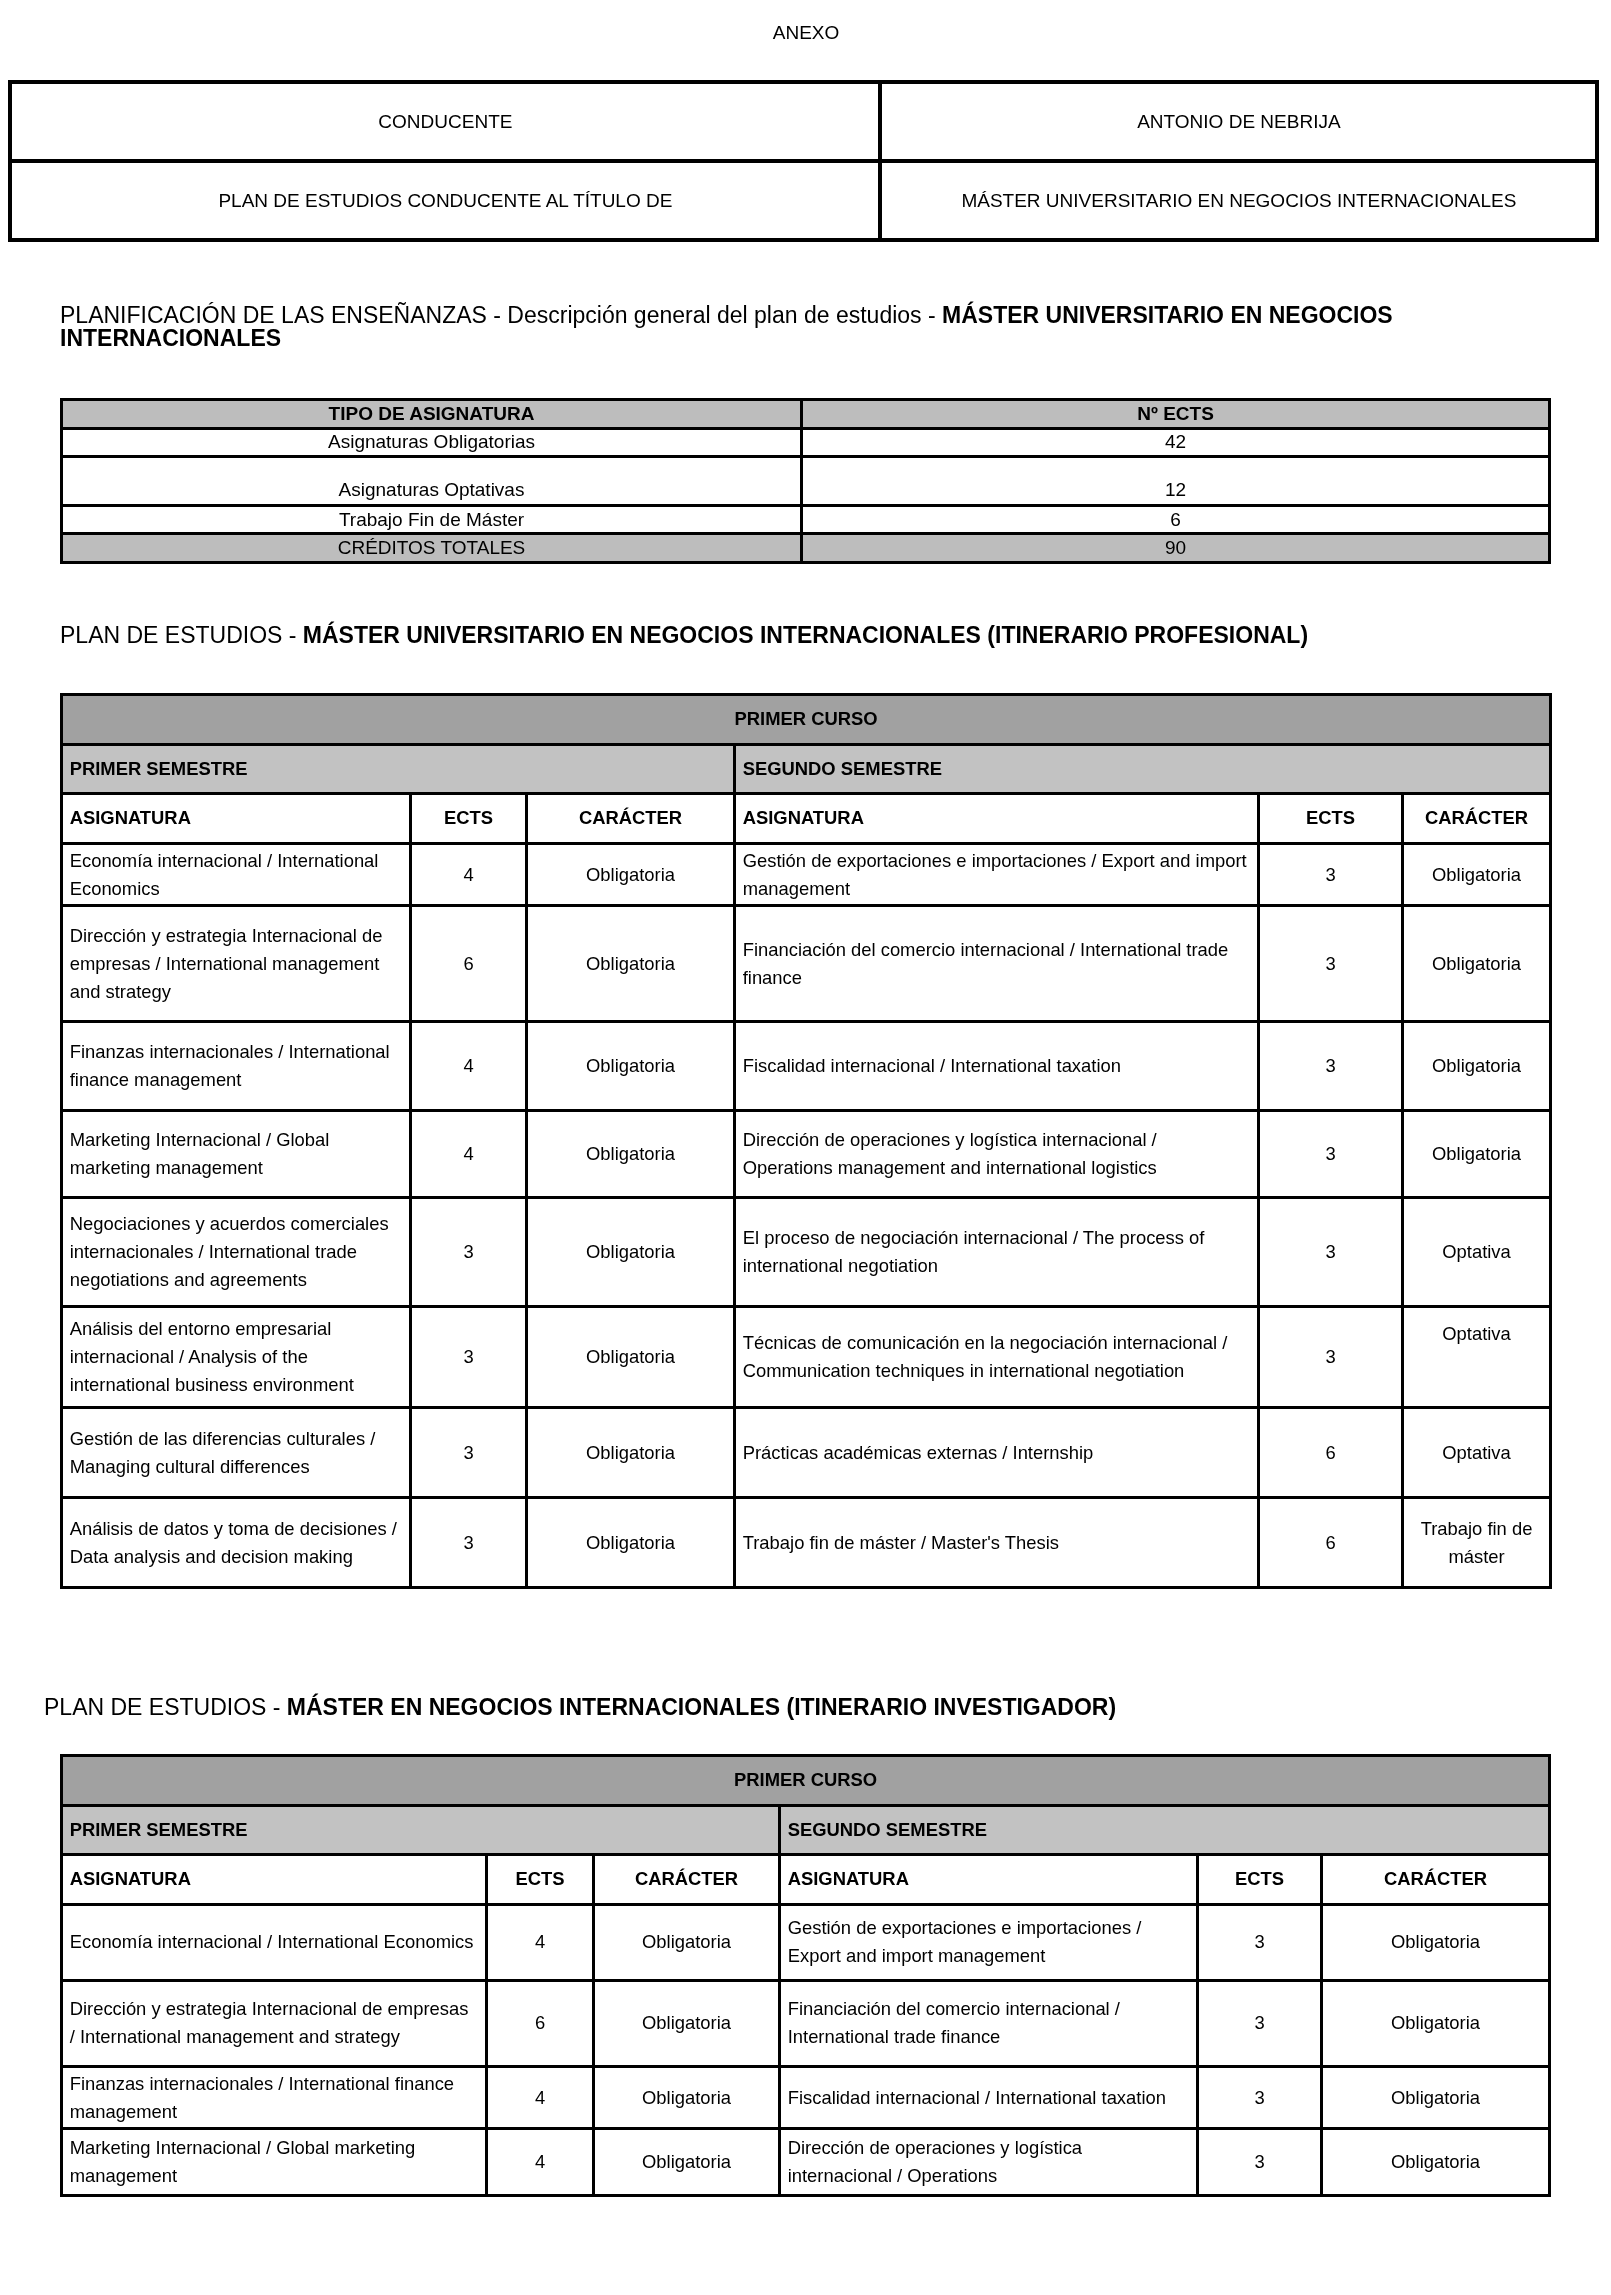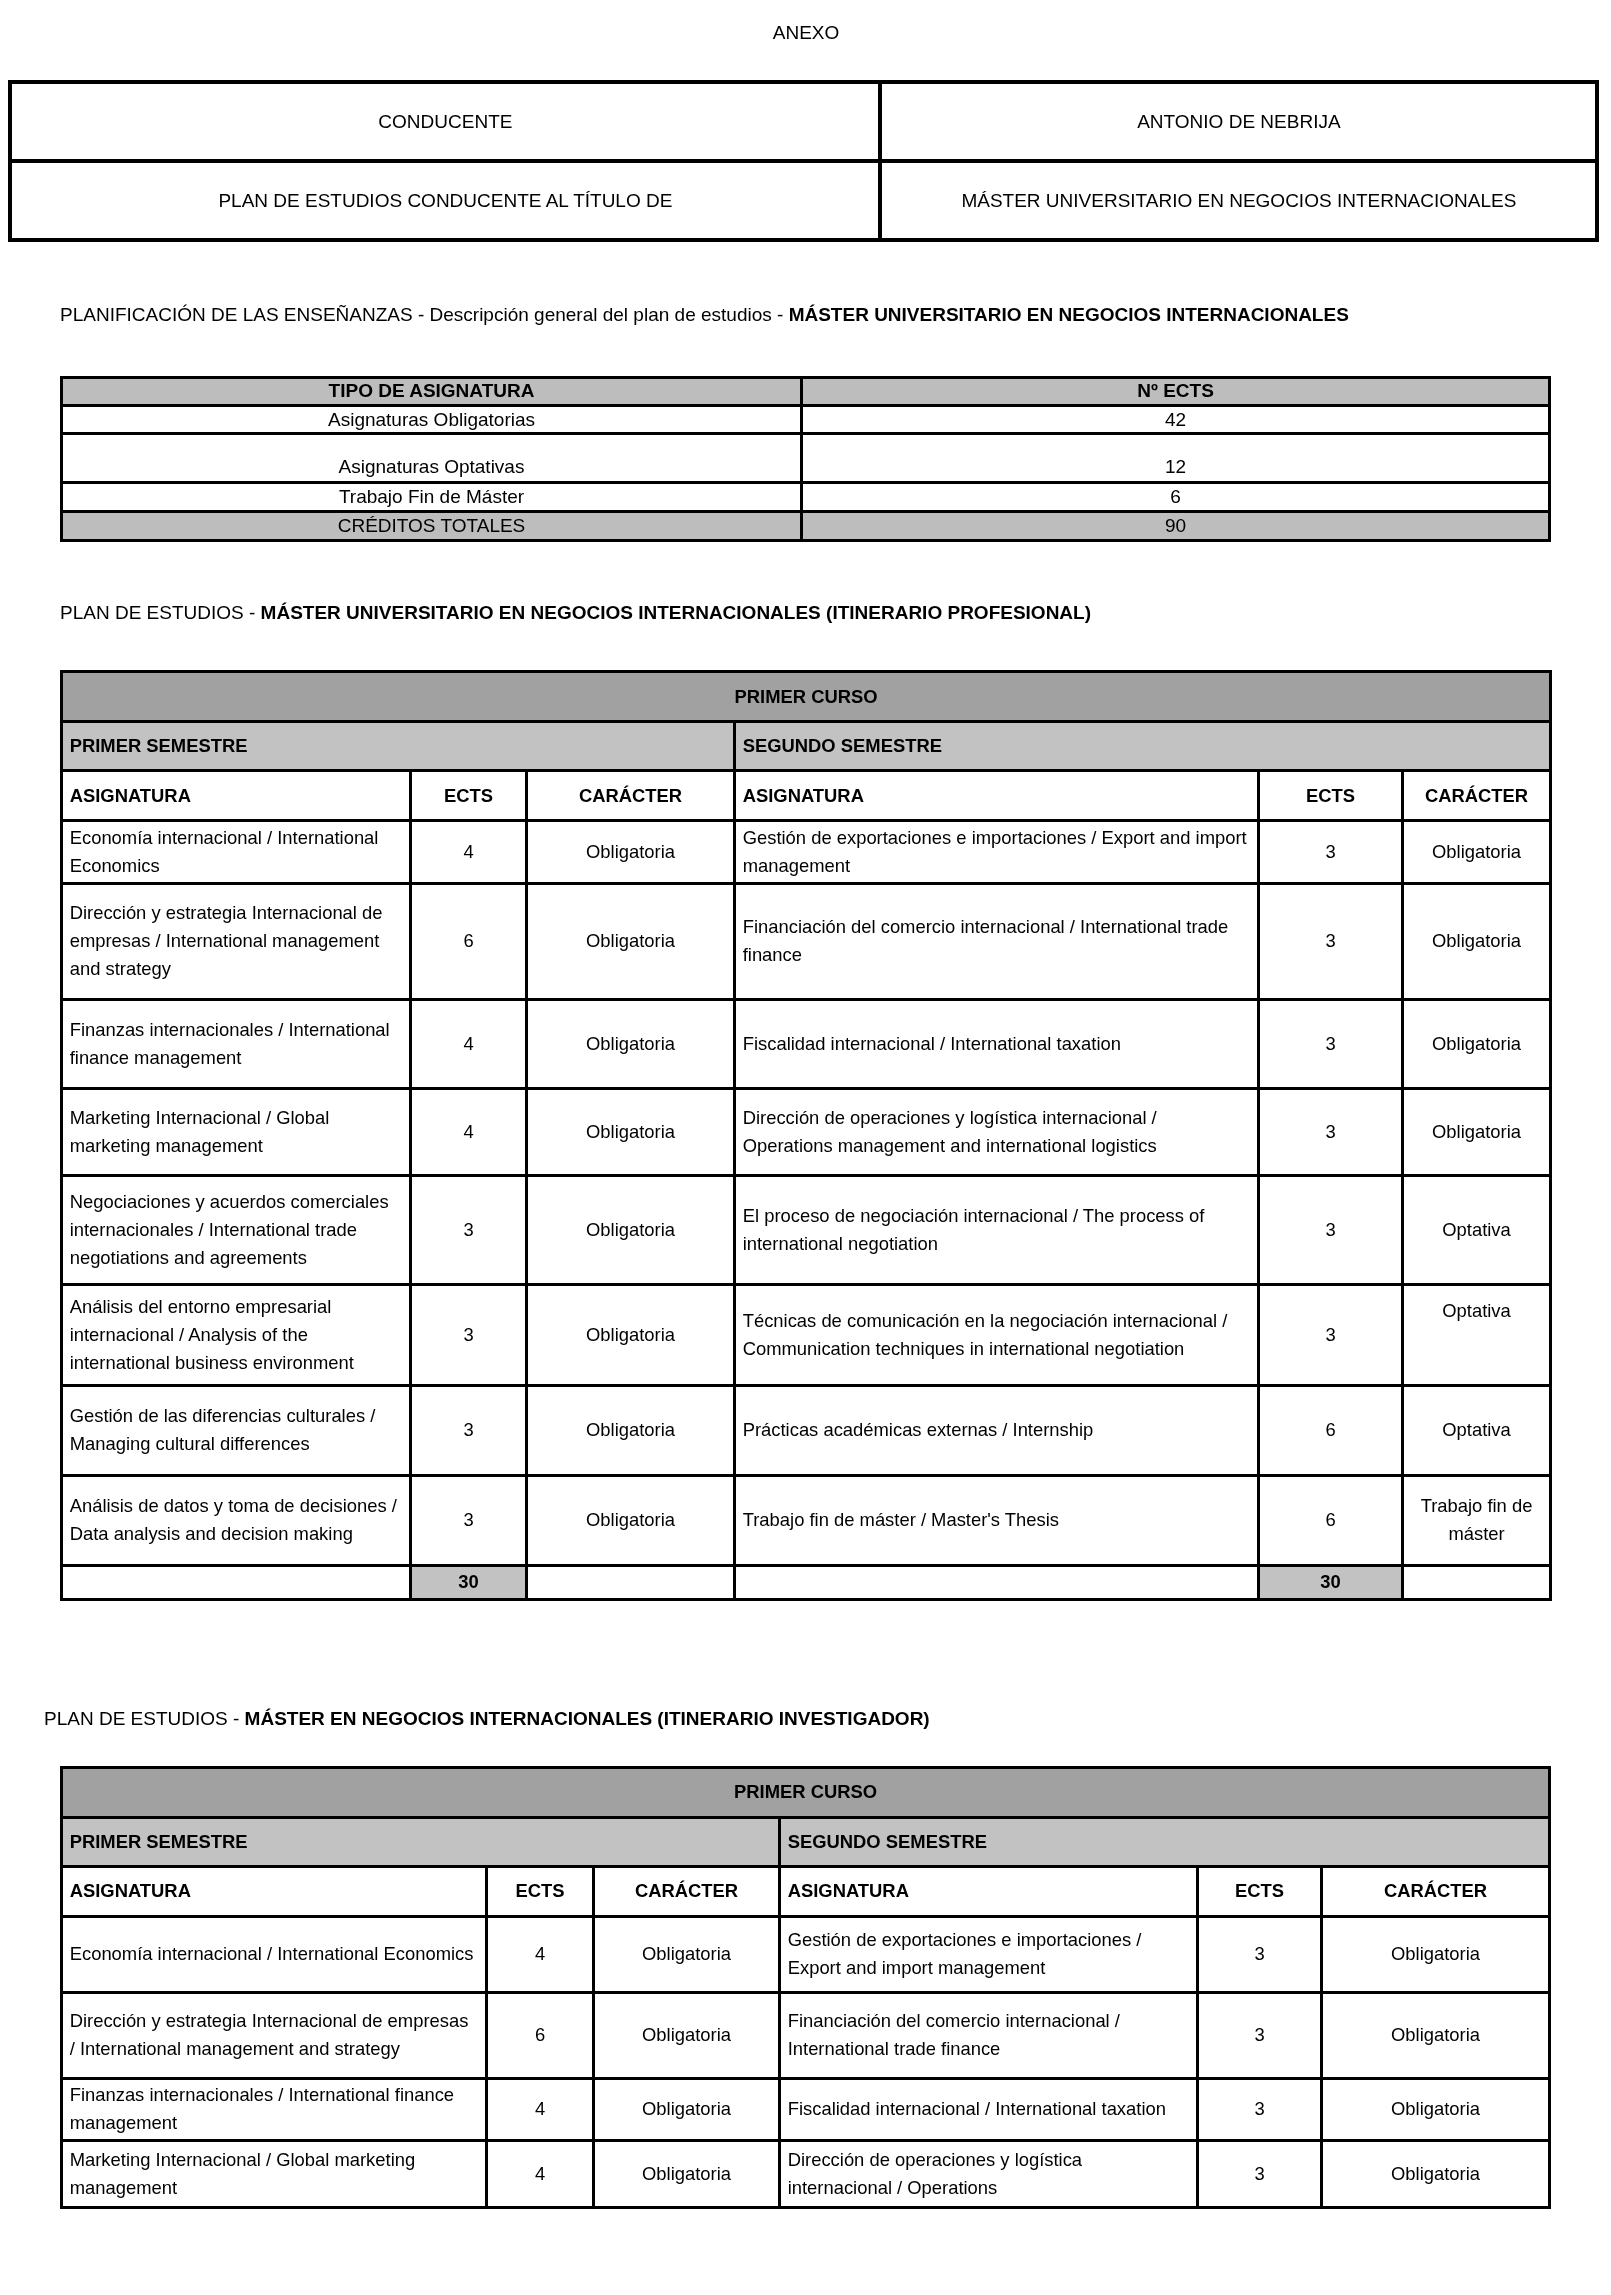--- a/index.html
+++ b/index.html
@@ -17,21 +17,21 @@
   .page-title{margin:22px 0 0 0;text-align:center;font-size:19px;line-height:22px;}
 
   table{border-collapse:collapse;table-layout:fixed;}
   td,th{border:3.4px solid #000;padding:1.7px 6.7px;vertical-align:middle;overflow:hidden;}
 
   
   .header-table{margin:36px 0 0 8.4px;width:1587px;}
   .header-table td{border:4.2px solid #000;height:79px;text-align:center;font-size:19px;font-weight:normal;}
 
   
-  .hdg{margin-left:60px;width:1508px;font-size:19px;line-height:22.6px;font-weight:normal;}
+  .hdg{margin-left:60px;width:1508px;font-size:23px;line-height:22.6px;font-weight:normal;}
   .hdg b{font-weight:bold;}
   #planificacion-heading{margin-top:62px;}
   #heading-profesional{margin-top:60px;}
   #heading-investigador{margin-top:107px;margin-left:44px;}
 
   
   .ects-table{margin:49px 8px 0 60px;width:1488px;font-size:19px;line-height:22px;}
   .ects-table th,.ects-table td{text-align:center;}
   .ects-table th{background:var(--header_gray);font-weight:bold;height:22px;}
   .row-oblig td{height:27px;}
@@ -191,28 +191,20 @@
       <td class="num">Optativa</td>
     </tr>
     <tr style="height:90px">
       <td class="asig">Análisis de datos y toma de decisiones / Data analysis and decision making</td>
       <td class="num">3</td>
       <td class="num">Obligatoria</td>
       <td class="asig">Trabajo fin de máster / Master's Thesis</td>
       <td class="num">6</td>
       <td class="num">Trabajo fin de máster</td>
     </tr>
-    <tr style="height:32px">
-      <td></td>
-      <td class="total-cell">30</td>
-      <td></td>
-      <td></td>
-      <td class="total-cell">30</td>
-      <td></td>
-    </tr>
   </tbody>
     </table>
 
   <p class="hdg" id="heading-investigador"><span>PLAN DE ESTUDIOS - </span><b>MÁSTER EN NEGOCIOS INTERNACIONALES (ITINERARIO INVESTIGADOR)</b></p>
 
   <table class="plan-table" id="plan-investigador-table">
     <colgroup>
       <col style="width:425px">
         <col style="width:107px">
         <col style="width:186px">

